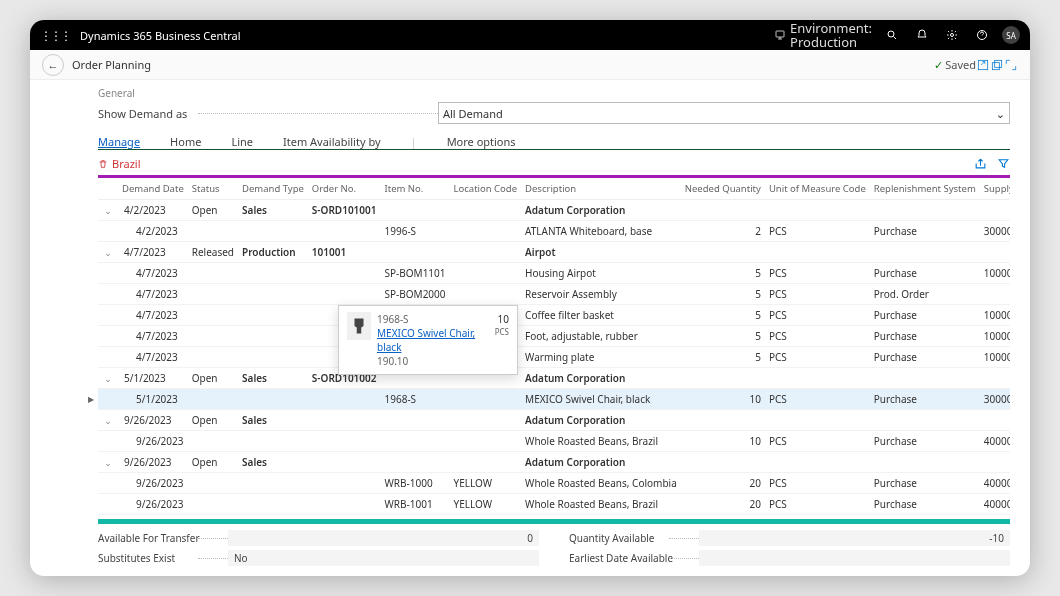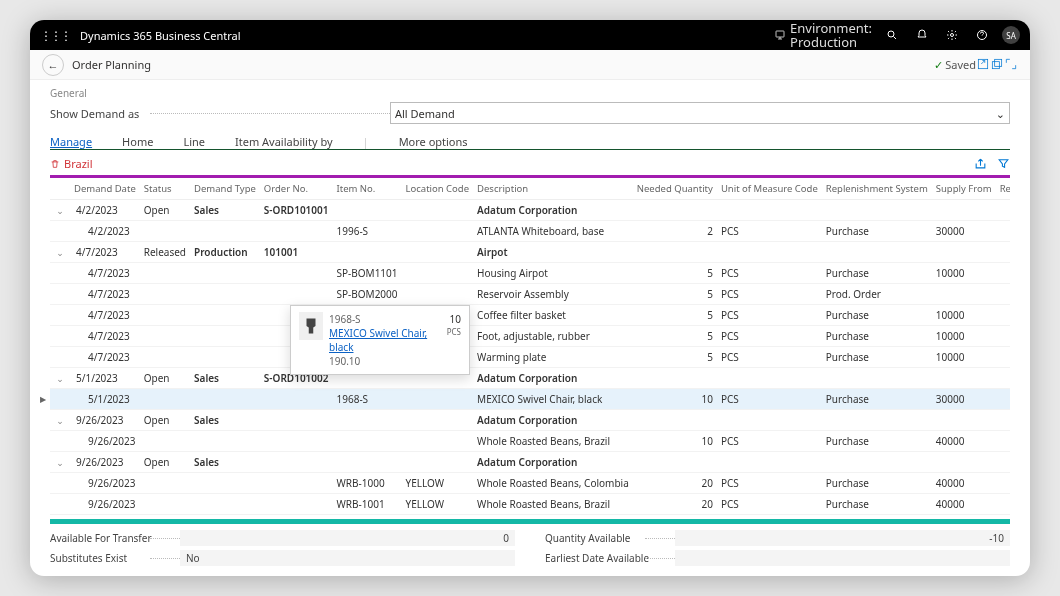--- a/index.html
+++ b/index.html
@@ -27,21 +27,21 @@
   .topbar .spacer { flex:1 }
   .env { display:flex; align-items:center; gap:4px; font-size:13px; line-height:1.1; color:#ddd}
   .icbtn { width:20px; height:20px; display:flex; align-items:center; justify-content:center; color:#fff; cursor:pointer;}
   .avatar { width:18px; height:18px; border-radius:50%; background:#404040; color:#fff; font-size:8px; display:flex; align-items:center; justify-content:center;}
 
   .pagebar {
     height:30px; display:flex; align-items:center; padding:0 12px; gap:8px;
     border-bottom:1px solid #eee; background:#fafafa;
   }
   .back { width:22px; height:22px; border:1px solid #ccc; border-radius:50%; display:flex;align-items:center;justify-content:center; font-size:11px; cursor:pointer;}
-  .pagebar .right { margin-left:auto; display:flex; align-items:flex-start; gap:0; color:#555;}
+  .pagebar .right { margin-left:auto; display:flex; align-items:flex-end; gap:0; color:#555;}
   .check::before{content:"✓"; color:#107c10; margin-right:2px;}
   .sqicon { width:14px; height:14px; stroke:#0078d4; fill:none; stroke-width:1.3; cursor:pointer;}
 
   .content { flex:1; overflow:hidden; padding: 6px 20px 10px 20px; display:flex; flex-direction:column;}
   .section-label { font-size:10px; color:#888; }
   .demandrow { display:flex; align-items:center; margin:2px 0 10px 0;}
   .demandrow label { width: 340px; font-size:11px; color:#444; position:relative;}
   .demandrow label::after{
     content:""; position:absolute; left: 100px; right:0; top:50%;
     border-bottom:1px dotted #bbb;
@@ -139,21 +139,21 @@
       <svg class="sqicon" viewBox="0 0 24 24">
           <rect x="4" y="8" width="12" height="12"></rect>
           <rect x="8" y="4" width="12" height="12"></rect>
         </svg>
       <svg class="sqicon" viewBox="0 0 24 24">
           <path d="M4 10V4h6M20 14v6h-6"></path>
         </svg>
     </div>
   </div>
 
-  <div class="content" style="position:relative;">
+  <div class="content" style="position:relative;margin-left:48px;">
 
     <div class="section-label">General</div>
     <div class="demandrow">
       <label>Show Demand as</label>
       <div class="sel">
         <span>All Demand</span>
         <span>⌄</span>
       </div>
     </div>
 

